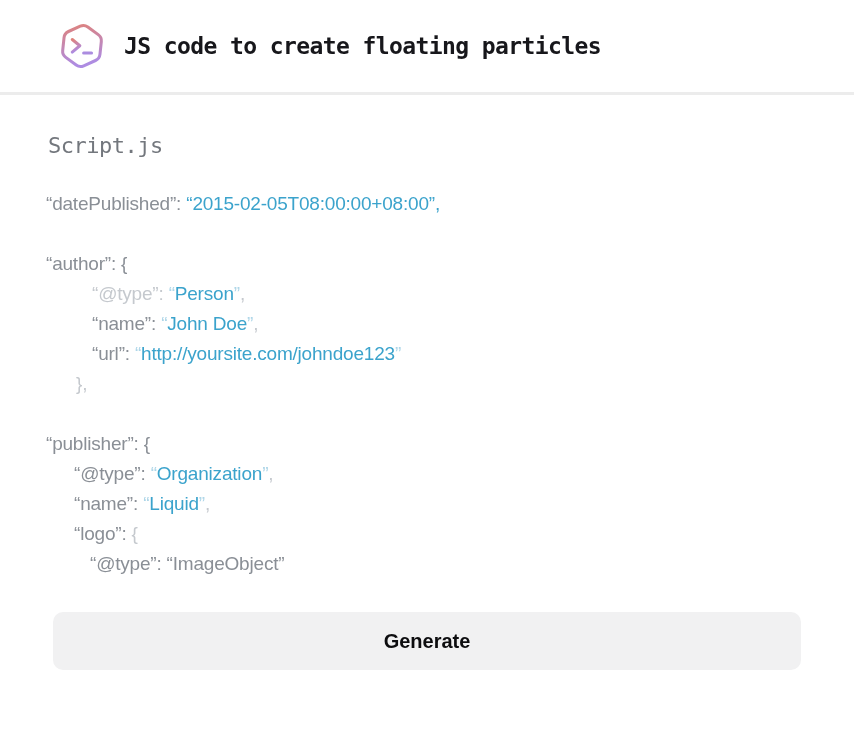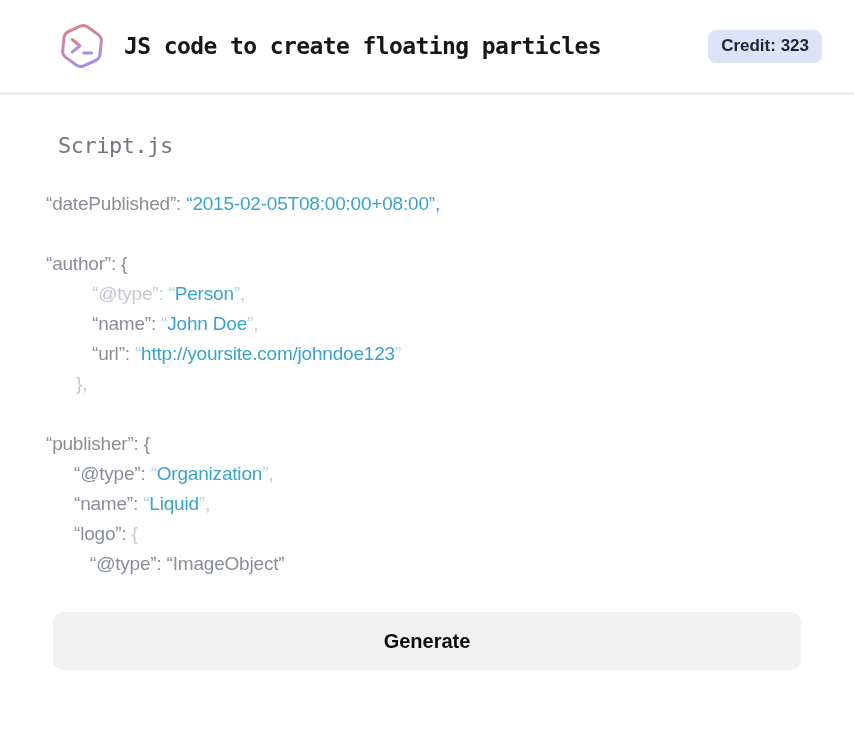--- a/index.html
+++ b/index.html
@@ -49,21 +49,21 @@
   }
 
   
   main { padding: 38px 46px 0 46px; }
   .filename {
     font-family: "DejaVu Sans Mono", monospace;
     font-size: 22px;
     font-weight: 500;
     letter-spacing: -0.5px;
     color: #73777d;
-    margin-left: 12px;
+    margin-left: 2px;
   }
   .code {
     margin-top: 31px;
     font-size: 19px;
     line-height: 30px;
     letter-spacing: -0.2px;
     white-space: pre;
   }
   .code-line { min-height: 30px; }
   .tok-k  { color: var(--key-gray, #8a8f96); }
@@ -103,21 +103,20 @@
           </linearGradient>
         </defs>
         <g transform="rotate(6 24 24)">
           <path d="M 27.5,6 L 37.8,12 Q 41.3,14 41.3,18 L 41.3,30 Q 41.3,34 37.8,36 L 27.5,42 Q 24,44 20.5,42 L 10.2,36 Q 6.7,34 6.7,30 L 6.7,18 Q 6.7,14 10.2,12 L 20.5,6 Q 24,4 27.5,6 Z" fill="none" stroke="url(#hexgrad)" stroke-width="2.8" stroke-linejoin="round"></path>
         </g>
         <path d="M 15,18 L 22,23.8 L 15,29.6" fill="none" stroke="url(#hexgrad)" stroke-width="2.8" stroke-linecap="round" stroke-linejoin="round"></path>
         <path d="M 25.5,30.5 L 32.8,30.5" fill="none" stroke="#ab8ce0" stroke-width="2.8" stroke-linecap="round"></path>
       </svg>
     </div>
     <h1 class="page-title">JS code to create floating particles</h1>
-    <div class="credit-badge">Credit: 323</div>
   </header>
 
   <main>
     <h2 class="filename">Script.js</h2>
 
     <div class="code" id="code-block"><div class="code-line" style="padding-left: 0px;"><span class="tok-k">“datePublished”: </span><span class="tok-v">“2015-02-05T08:00:00+08:00”,</span></div><div class="code-line" style="padding-left: 0px;">&nbsp;</div><div class="code-line" style="padding-left: 0px;"><span class="tok-k">“author”: {</span></div><div class="code-line" style="padding-left: 46px;"><span class="tok-kf">“@type”</span><span class="tok-kf">: </span><span class="tok-vq">“</span><span class="tok-v">Person</span><span class="tok-vq">”</span><span class="tok-kf">,</span></div><div class="code-line" style="padding-left: 46px;"><span class="tok-k">“name”</span><span class="tok-k">: </span><span class="tok-vq">“</span><span class="tok-v">John Doe</span><span class="tok-vq">”</span><span class="tok-kf">,</span></div><div class="code-line" style="padding-left: 46px;"><span class="tok-k">“url”</span><span class="tok-k">: </span><span class="tok-vq">“</span><span class="tok-v">http://yoursite.com/johndoe123</span><span class="tok-vq">”</span></div><div class="code-line" style="padding-left: 30px;"><span class="tok-kf">},</span></div><div class="code-line" style="padding-left: 0px;">&nbsp;</div><div class="code-line" style="padding-left: 0px;"><span class="tok-k">“publisher”: {</span></div><div class="code-line" style="padding-left: 28px;"><span class="tok-k">“@type”</span><span class="tok-k">: </span><span class="tok-vq">“</span><span class="tok-v">Organization</span><span class="tok-vq">”</span><span class="tok-kf">,</span></div><div class="code-line" style="padding-left: 28px;"><span class="tok-k">“name”</span><span class="tok-k">: </span><span class="tok-vq">“</span><span class="tok-v">Liquid</span><span class="tok-vq">”</span><span class="tok-kf">,</span></div><div class="code-line" style="padding-left: 28px;"><span class="tok-k">“logo”</span><span class="tok-k">: </span><span class="tok-kf">{</span></div><div class="code-line" style="padding-left: 44px;"><span class="tok-k">“@type”: “ImageObject”</span></div></div>
 
     <button class="generate">Generate</button>
   </main>
 

